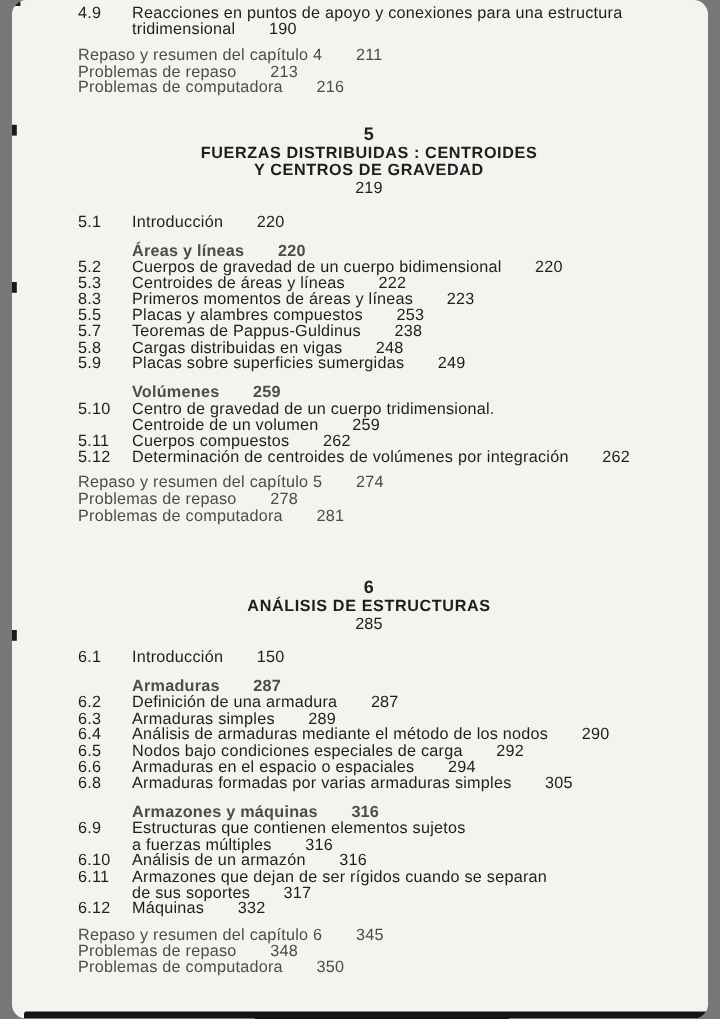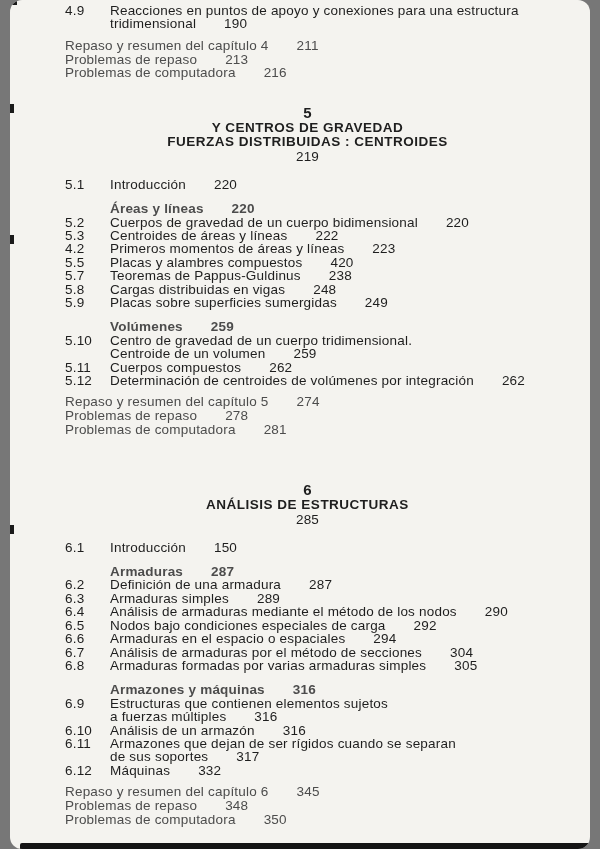--- a/index.html
+++ b/index.html
@@ -121,22 +121,22 @@
           <div class="t-line"><span>tridimensional</span><span class="page-num">190</span></div>
         </div>
       </div>
       <div class="summaries">
         <div class="s-line"><span>Repaso y resumen del capítulo 4</span><span class="page-num">211</span></div>
         <div class="s-line"><span>Problemas de repaso</span><span class="page-num">213</span></div>
         <div class="s-line"><span>Problemas de computadora</span><span class="page-num">216</span></div>
       </div>
       <div class="chapter chapter-5">
         <div class="ch-num">5</div>
+        <div class="ch-title">FUERZAS DISTRIBUIDAS : CENTROIDES</div>
         <div class="ch-title">Y CENTROS DE GRAVEDAD</div>
-        <div class="ch-title">FUERZAS DISTRIBUIDAS : CENTROIDES</div>
         <div class="ch-page">219</div>
       </div>
       <div class="row-entry">
         <span class="num">5.1</span>
         <div class="entry-body">
           <div class="t-line"><span>Introducción</span><span class="page-num">220</span></div>
         </div>
       </div>
       <div class="row-subheader">
         <span class="num"></span>
@@ -148,29 +148,29 @@
           <div class="t-line"><span>Cuerpos de gravedad de un cuerpo bidimensional</span><span class="page-num">220</span></div>
         </div>
       </div>
       <div class="row-entry">
         <span class="num">5.3</span>
         <div class="entry-body">
           <div class="t-line"><span>Centroides de áreas y líneas</span><span class="page-num">222</span></div>
         </div>
       </div>
       <div class="row-entry">
-        <span class="num">4.2</span>
+        <span class="num">8.3</span>
         <div class="entry-body">
           <div class="t-line"><span>Primeros momentos de áreas y líneas</span><span class="page-num">223</span></div>
         </div>
       </div>
       <div class="row-entry">
         <span class="num">5.5</span>
         <div class="entry-body">
-          <div class="t-line"><span>Placas y alambres compuestos</span><span class="page-num">420</span></div>
+          <div class="t-line"><span>Placas y alambres compuestos</span><span class="page-num">253</span></div>
         </div>
       </div>
       <div class="row-entry">
         <span class="num">5.7</span>
         <div class="entry-body">
           <div class="t-line"><span>Teoremas de Pappus-Guldinus</span><span class="page-num">238</span></div>
         </div>
       </div>
       <div class="row-entry">
         <span class="num">5.8</span>
@@ -248,26 +248,20 @@
       <div class="row-entry">
         <span class="num">6.5</span>
         <div class="entry-body">
           <div class="t-line"><span>Nodos bajo condiciones especiales de carga</span><span class="page-num">292</span></div>
         </div>
       </div>
       <div class="row-entry">
         <span class="num">6.6</span>
         <div class="entry-body">
           <div class="t-line"><span>Armaduras en el espacio o espaciales</span><span class="page-num">294</span></div>
-        </div>
-      </div>
-      <div class="row-entry">
-        <span class="num">6.7</span>
-        <div class="entry-body">
-          <div class="t-line"><span>Análisis de armaduras por el método de secciones</span><span class="page-num">304</span></div>
         </div>
       </div>
       <div class="row-entry">
         <span class="num">6.8</span>
         <div class="entry-body">
           <div class="t-line"><span>Armaduras formadas por varias armaduras simples</span><span class="page-num">305</span></div>
         </div>
       </div>
       <div class="row-subheader">
         <span class="num"></span>

